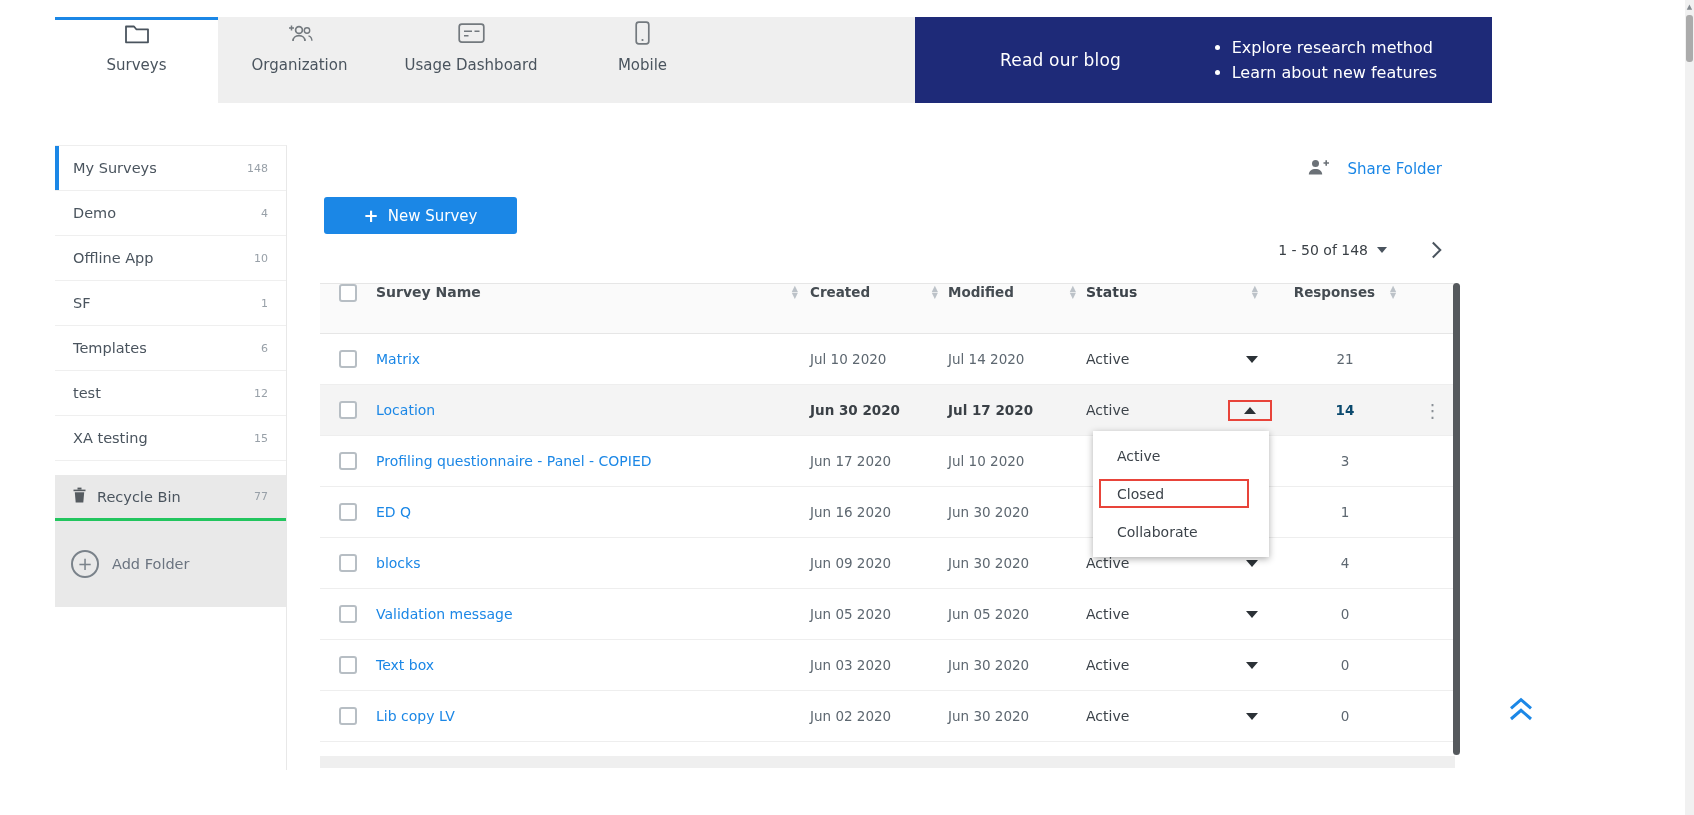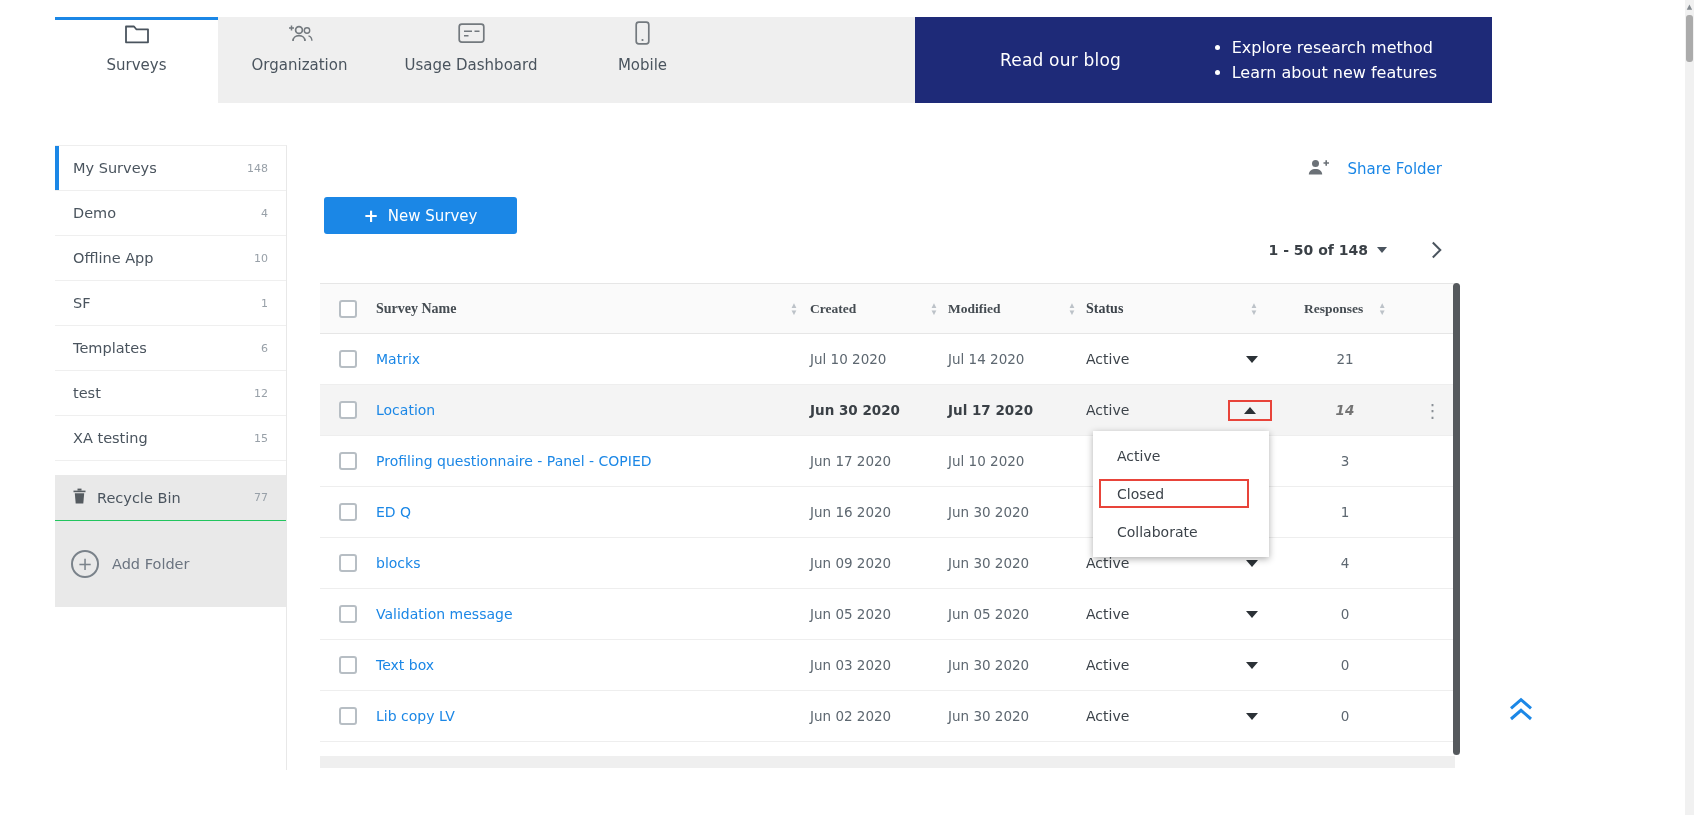--- a/index.html
+++ b/index.html
@@ -41,21 +41,21 @@
   .sidebar { position:absolute; left:0; top:0; width:232px; height:625px; border-right:1px solid #e8e8e8; border-top:1px solid #eeeeee; background:#fff; }
   .s-item {
     height:45px; display:flex; align-items:center; padding:0 18px;
     border-bottom:1px solid #efefef; font-size:14.5px; color:#4a545e;
     position:relative; cursor:pointer; background:#fff;
   }
   .s-item .count { margin-left:auto; font-size:11px; color:#98a0a8; }
   .s-item.active::before { content:""; position:absolute; left:0; top:0; bottom:0; width:4px; background:#1b87e6; }
   .s-gap { height:14px; }
   .s-bin {
-    height:46px; background:#e9e9e9; border-bottom:1px solid #22c55e;
+    height:46px; background:#e9e9e9; border-bottom:3px solid #22c55e;
     display:flex; align-items:center; gap:11px; padding:8px 18px;
     font-size:14.5px; color:#4a545e; cursor:pointer;
   }
   .s-bin .count { margin-left:auto; font-size:11px; color:#98a0a8; }
   .s-add {
     height:86px; background:#e9e9e9; display:flex; align-items:center;
     gap:13px; padding:0 16px; font-size:14.5px; color:#6b7480; cursor:pointer;
   }
   .plus-circle {
     width:28px; height:28px; border:2px solid #7a828a; border-radius:50%;
@@ -72,40 +72,40 @@
   .btn-new {
     position:absolute; left:36px; top:52px; width:193px; height:37px;
     background:#1b87e6; border:none; border-radius:3px; color:#fff;
     font-size:15px; display:flex; align-items:center; justify-content:center;
     gap:9px; cursor:pointer; font-family:inherit;
   }
   .btn-new .plus { font-size:18px; font-weight:bold; line-height:1; }
 
   .pagination {
     position:absolute; top:96px; right:50px; display:flex; align-items:center;
-    font-size:14px; font-weight:700; color:#3a4046;
+    font-size:14px; font-weight:400; color:#3a4046;
   }
   .caret-sm { width:0; height:0; border-left:5px solid transparent; border-right:5px solid transparent; border-top:6px solid #4a545e; margin-left:9px; }
   .next-chevron { margin-left:44px; display:flex; align-items:center; cursor:pointer; }
 
   
   .table { position:absolute; left:32px; top:138px; width:1135px; }
   .t-head {
-    display:flex; align-items:center; height:51px; background:#fafafa;
+    display:flex; align-items:flex-start; height:51px; background:#fafafa;
     border-top:1px solid #e6e6e6; border-bottom:1px solid #e6e6e6;
-    font-size:13.5px; font-weight:bold; color:#454c52;font-family:Liberation Serif, serif;
+    font-size:13.5px; font-weight:bold; color:#454c52;
   }
   .t-row {
     display:flex; align-items:center; height:51px; border-bottom:1px solid #eeeeee;
     background:#fff; font-size:13.5px; color:#5d6770;
   }
   .t-row.selected { background:#f4f4f4; }
   .t-row.selected .c-name { font-weight:normal; }
   .t-row.selected .c-created, .t-row.selected .c-modified { font-weight:bold; color:#3a4046; }
-  .t-row.selected .c-resp { font-weight:bold; color:#737373;font-style:italic; }
+  .t-row.selected .c-resp { font-weight:bold; color:#0c4a6e; }
 
   .c-check { width:56px; display:flex; justify-content:center; }
   .cb { width:18px; height:18px; border:2px solid #b7bec4; border-radius:3px; background:#fff; cursor:pointer; }
   .c-name { flex:1; padding-right:12px; color:#1b87e6; font-size:14px; text-decoration:none; display:flex; align-items:center; justify-content:space-between; cursor:pointer; }
   .t-head .c-name { color:#454c52; cursor:default; }
   .c-created { width:138px; display:flex; align-items:center; justify-content:space-between; padding-right:10px; }
   .c-modified { width:138px; display:flex; align-items:center; justify-content:space-between; padding-right:10px; }
   .c-status { width:194px; display:flex; align-items:center; justify-content:space-between; padding-right:22px; color:#3c434a; font-size:14px; }
   .t-row.selected .c-status { padding-right:8px; }
   .c-resp { width:130px; display:flex; align-items:center; justify-content:center; gap:8px; }

